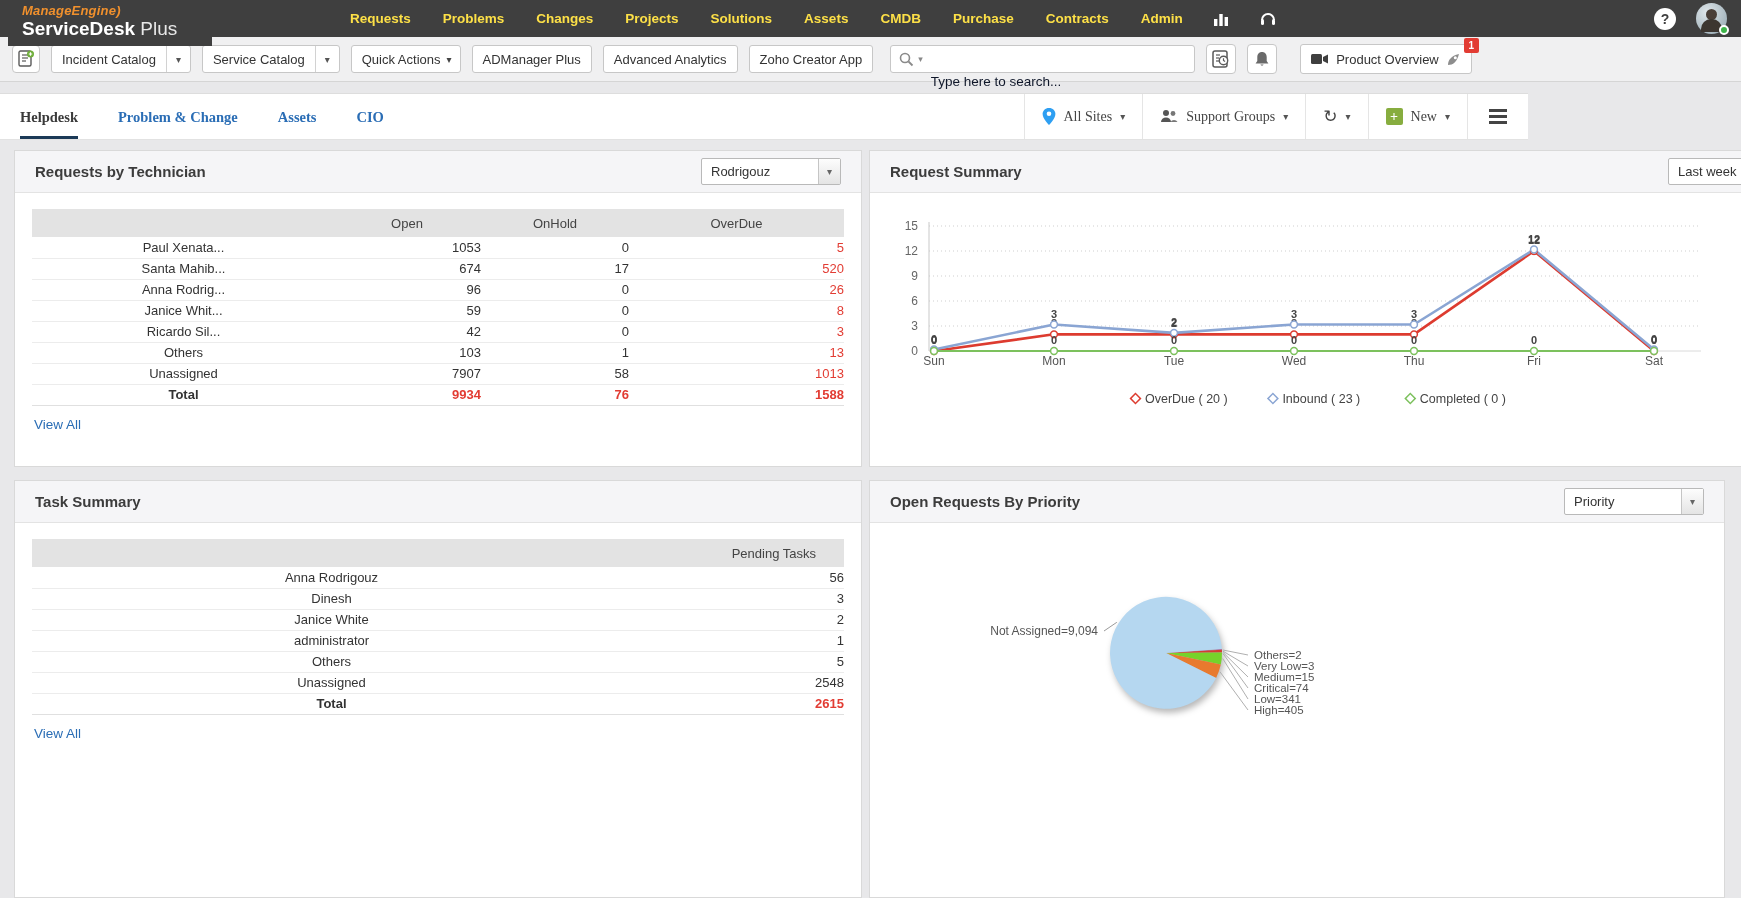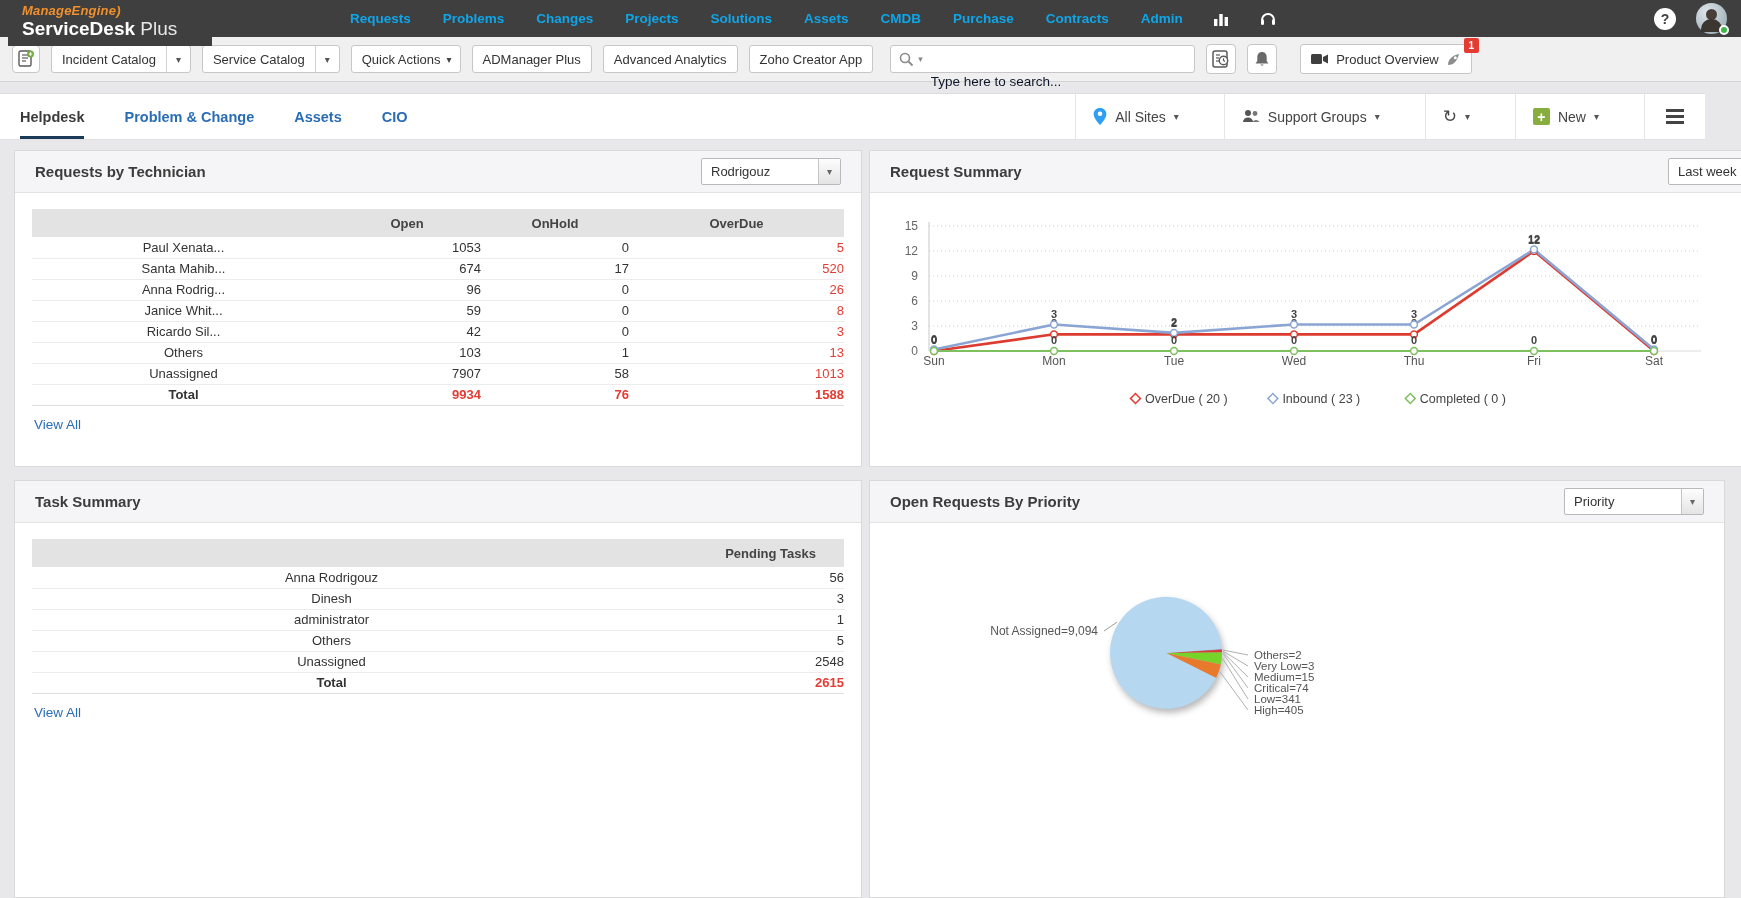--- a/index.html
+++ b/index.html
@@ -9,21 +9,21 @@
   
   .topbar { position:absolute; left:0; top:0; width:1741px; height:37px; background:#3f3f3f; z-index:10; }
   .brand { position:absolute; left:8px; top:0; width:204px; height:46px; background:#3f3f3f; z-index:20; padding:3px 0 0 14px; }
   .brand .l1 { color:#f0902d; font-size:13px; font-weight:bold; letter-spacing:.2px;font-style:italic; }
   .brand .l2 { color:#fff; font-size:19px; line-height:21px; }
   .brand .l2 b { font-weight:bold; }
   .brand .l2 .lt { font-weight:normal; color:#e8e8e8; }
   .home-tab { position:absolute; left:226px; top:0; width:44px; height:37px; display:flex; align-items:center; justify-content:center; cursor:pointer; }
   .gauge-tab { position:absolute; left:276px; top:0; width:46px; height:43px; background:#fff; display:flex; align-items:center; justify-content:center; border-radius:0 0 3px 3px; cursor:pointer; }
   .nav { position:absolute; left:334px; top:0; height:37px; display:flex; align-items:stretch; }
-  .nav-item { color:#0ea5e9; font-size:13.5px; font-weight:bold; padding:4px 16px; display:flex; align-items:center; cursor:pointer; }
+  .nav-item { color:#fde047; font-size:13.5px; font-weight:bold; padding:4px 16px; display:flex; align-items:center; cursor:pointer; }
   .nav-icon-item { padding:0 14px; display:flex; align-items:center; cursor:pointer; }
   .top-right { position:absolute; right:14px; top:0; height:37px; display:flex; align-items:center; gap:20px; z-index:25; }
   .help-circle { width:22px; height:22px; border-radius:50%; background:#fff; color:#3f3f3f; font-weight:bold; font-size:14px; display:flex; align-items:center; justify-content:center; cursor:pointer; }
   .avatar { width:31px; height:31px; border-radius:50%; background:radial-gradient(circle at 35% 30%, #dfe6ea, #8fa3ad); position:relative; cursor:pointer; overflow:visible; }
   .avatar .head { position:absolute; left:10px; top:6px; width:11px; height:11px; border-radius:50%; background:#4a3f38; }
   .avatar .body { position:absolute; left:5px; top:16px; width:21px; height:13px; border-radius:10px 10px 0 0; background:#3c3630; }
   .avatar .dot { position:absolute; right:-2px; bottom:-1px; width:10px; height:10px; border-radius:50%; background:#3db54a; border:2px solid #fff; }
 
   
   .toolbar { position:absolute; left:0; top:37px; width:1741px; height:45px; background:#f0f0f1; border-bottom:1px solid #d5d5d5; display:flex; align-items:center; padding-left:12px; gap:11px; }
@@ -33,47 +33,47 @@
   .tb-caret-inline { margin:0 8px 0 -4px; color:#444; font-size:10px; }
   .icon-btn { width:30px; height:30px; background:#fff; border:1px solid #c7c7c7; border-radius:4px; display:flex; align-items:center; justify-content:center; cursor:pointer; }
   .doc-btn { width:28px; height:28px; }
   .search-box { width:305px; height:28px; background:#fff; border:1px solid #c7c7c7; border-radius:3px; display:flex; align-items:center; padding:0 8px; gap:4px; margin-left:6px; cursor:text; }
   .search-box .ph { color:#0f172a; font-size:13.5px; margin-left:4px;margin-top:44px; }
   .search-box .car { color:#888; font-size:9px; }
   .pov { position:relative; height:30px; margin-left:12px; gap:7px; padding:0 10px; }
   .pov .badge { position:absolute; top:-7px; right:-8px; min-width:15px; height:15px; background:#e23c33; color:#fff; font-size:10px; font-weight:bold; border-radius:2px; display:flex; align-items:center; justify-content:center; padding:0 3px; }
 
   
-  .tabrow { position:absolute; left:0; top:93px; width:1705px; height:47px; background:#fff; border-top:1px solid #ddd; border-bottom:1px solid #e2e2e2; z-index:5; }
+  .tabrow { position:absolute; left:0; top:93px; width:1528px; height:47px; background:#fff; border-top:1px solid #ddd; border-bottom:1px solid #e2e2e2; z-index:5;font-family:Liberation Serif, serif; }
   .tabs { position:absolute; left:0; top:0; height:100%; display:flex; padding-left:20px; gap:40px; }
   .tab { font-size:14.5px; font-weight:bold; color:#2a6db5; line-height:46px; cursor:pointer; position:relative; }
   .tab.active { color:#3a3a3a; }
   .tab.active::after { content:""; position:absolute; left:0; right:0; bottom:0; height:3px; background:#1b3a57; }
   .tabrow-right { position:absolute; right:0; top:0; height:100%; display:flex; }
-  .trc { border-left:1px solid #e5e5e5; display:flex; align-items:center; gap:8px; padding:8px 17px; font-size:14px; color:#444; cursor:pointer;margin-left:28px; }
+  .trc { border-left:1px solid #e5e5e5; display:flex; align-items:center; gap:8px; padding:8px 17px; font-size:14px; color:#444; cursor:pointer; }
   .trc .car { font-size:10px; color:#555; }
   .plus-sq { width:17px; height:17px; background:#87ad3f; color:#fff; border-radius:2px; font-size:14px; font-weight:bold; display:flex; align-items:center; justify-content:center; line-height:1; }
   .refresh-glyph { font-size:17px; color:#444; }
   .burger { display:flex; flex-direction:column; gap:3.5px; padding:0 4px; }
   .burger i { display:block; width:18px; height:2.5px; background:#444; }
 
   
   .panel { position:absolute; background:#fff; border:1px solid #d9d9d9; overflow:hidden; }
   #p1 { left:14px; top:150px; width:848px; height:317px; }
   #p2 { left:869px; top:150px; width:960px; height:317px; }
   #p3 { left:14px; top:480px; width:848px; height:418px; }
   #p4 { left:869px; top:480px; width:856px; height:418px; }
   .phead { height:42px; background:#f5f5f7; border-bottom:1px solid #e3e3e3; display:flex; align-items:center; justify-content:space-between; padding:0 20px; }
   .ptitle { font-size:15px; font-weight:bold; color:#3c3c3c; }
   .select { display:flex; width:140px; height:27px; background:#fff; border:1px solid #b9b9b9; border-radius:2px; cursor:pointer; }
   .select .txt { flex:1; font-size:13px; color:#333; padding:5px 0 0 9px; white-space:nowrap; overflow:hidden; }
   .select .car { width:22px; border-left:1px solid #c5c5c5; background:linear-gradient(#fdfdfd,#e4e4e4); color:#666; font-size:10px; text-align:center; line-height:25px; }
 
   table.grid { width:calc(100% - 34px); margin:16px 17px 0 17px; border-collapse:collapse; font-size:13px; color:#333; }
-  table.grid th { background:#e3e3e3; font-weight:bold; color:#444; height:28px; font-size:13px; }
+  table.grid th { background:#e3e3e3; font-weight:normal; color:#444; height:28px; font-size:13px; }
   table.grid th.c-name { text-align:left; }
   table.grid td { height:21px; border-bottom:1px solid #ececec; }
   table.grid td.c-name { text-align:center; padding-left:2px;margin-left:44px; }
   table.grid .c-num { text-align:right; width:148px; }
   table.grid .c-num.wide { width:215px; }
   table.grid th.c-num { text-align:center; }
   table.grid th.c-pend { text-align:right; width:215px; padding-right:28px; }
   .red { color:#e23c33; }
   tr.total td { font-weight:bold; border-bottom:1px solid #e0e0e0; }
   .view-all { display:inline-block; margin:11px 0 0 19px; color:#2a6db5; font-size:13.5px; cursor:pointer; }
@@ -419,20 +419,24 @@
     <tbody id="tbody-tasks">
         <tr>
           <td class="c-name">Anna Rodrigouz</td>
           <td class="c-num wide">56</td>
         </tr>
         <tr>
           <td class="c-name">Dinesh</td>
           <td class="c-num wide">3</td>
         </tr>
         <tr>
+          <td class="c-name">Janice White</td>
+          <td class="c-num wide">2</td>
+        </tr>
+        <tr>
           <td class="c-name">administrator</td>
           <td class="c-num wide">1</td>
         </tr>
         <tr>
           <td class="c-name">Others</td>
           <td class="c-num wide">5</td>
         </tr>
         <tr>
           <td class="c-name">Unassigned</td>
           <td class="c-num wide">2548</td>

